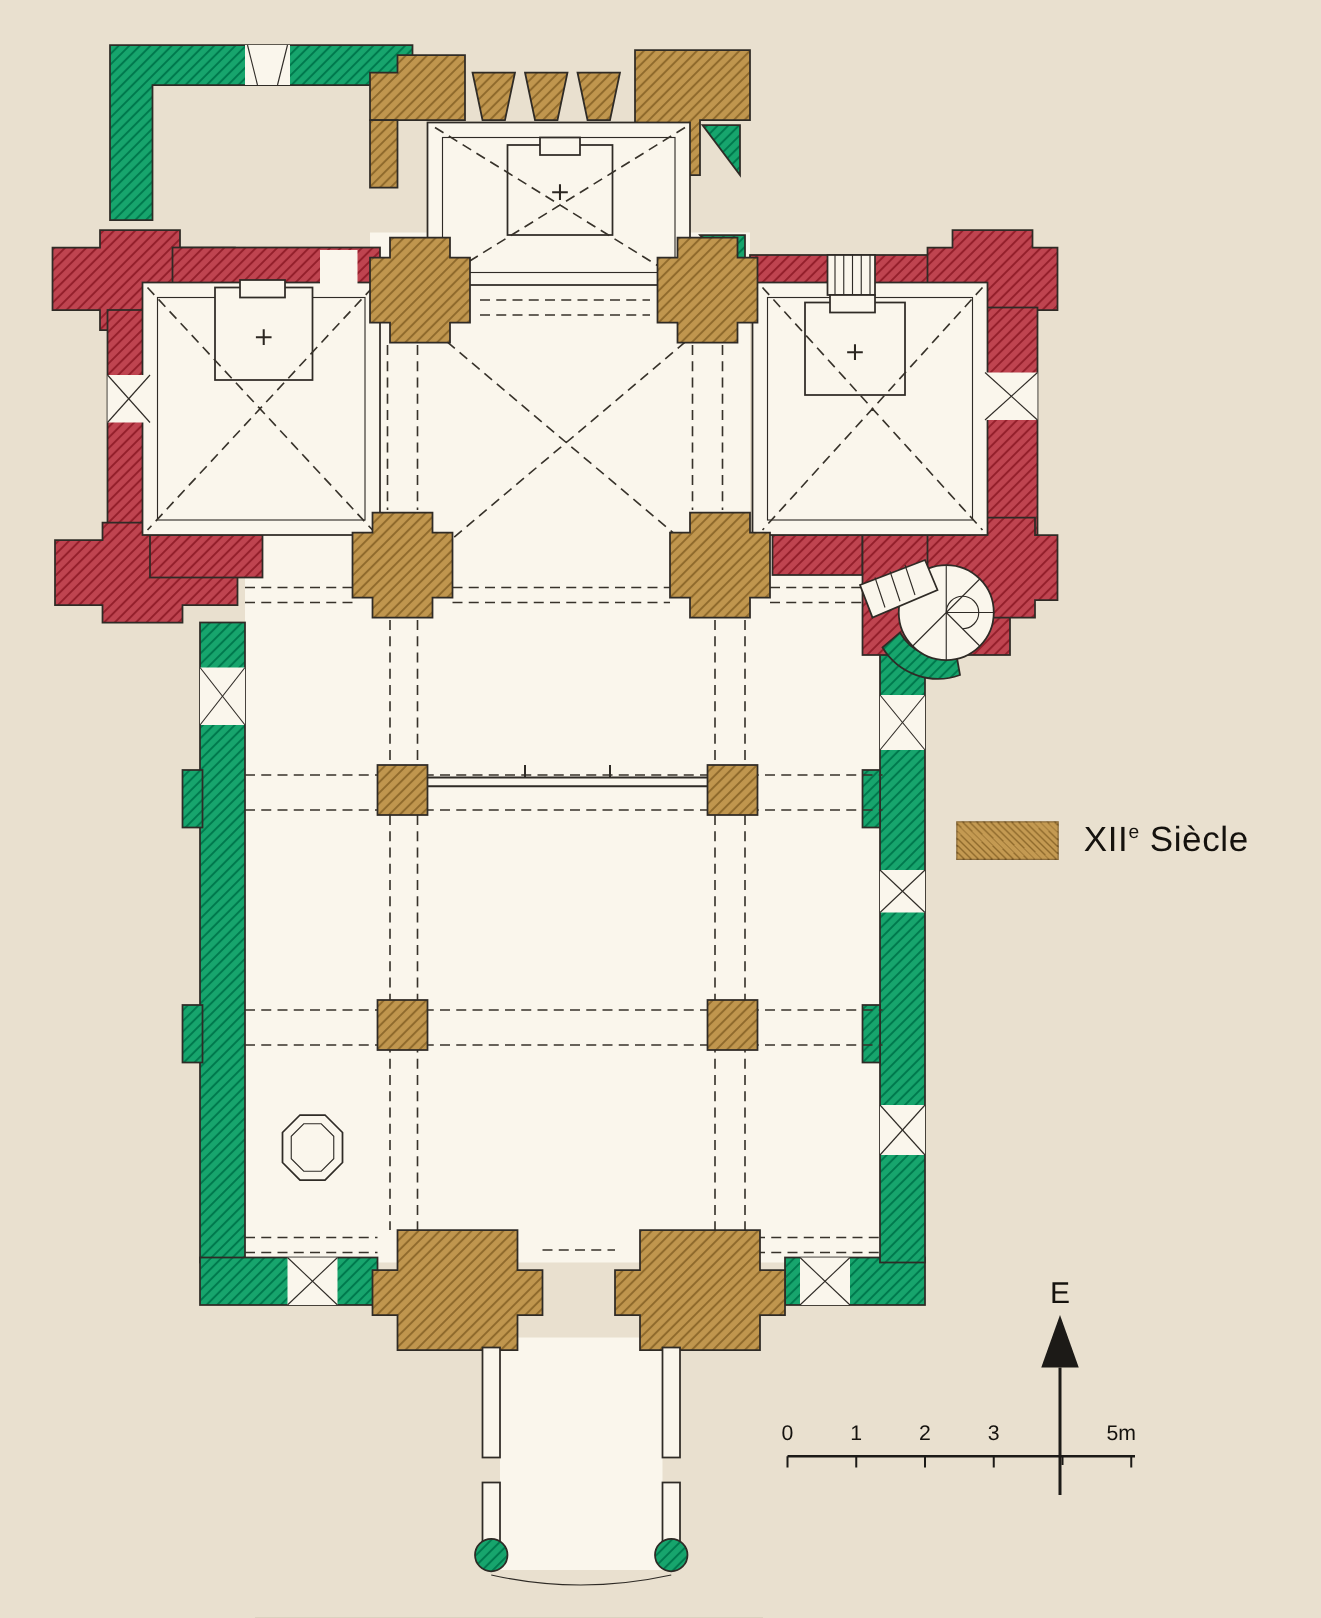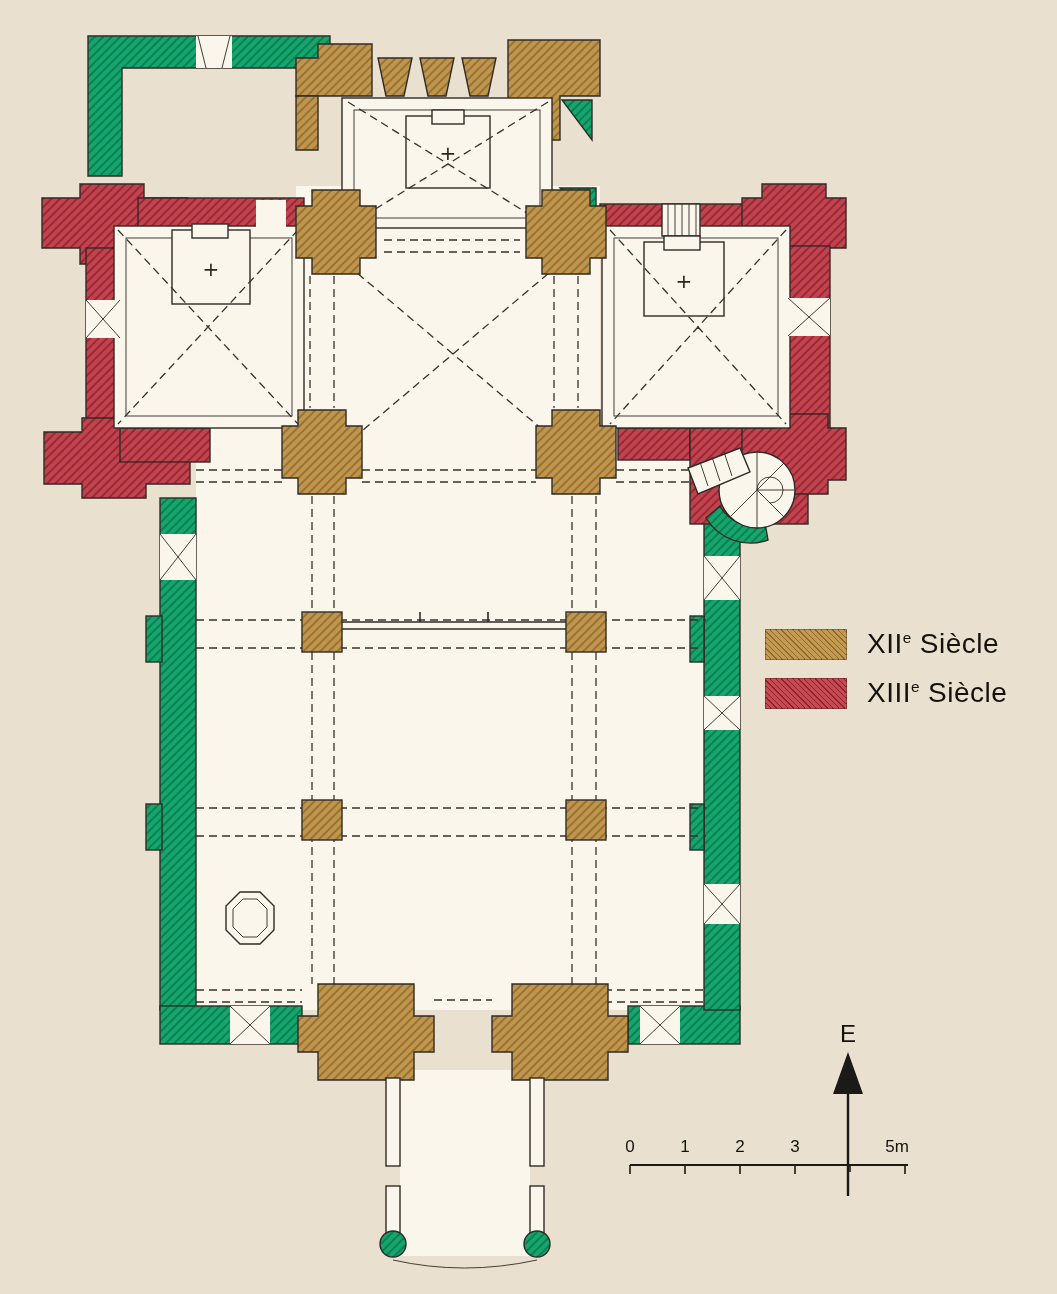--- a/index.html
+++ b/index.html
@@ -1,20 +1,20 @@
 <!DOCTYPE html>
 <html><head>
 <meta charset="utf-8">
 <style>
   html,body{margin:0;padding:0;background:#cfc6b4;}
   .stage{position:relative;width:1057px;height:1294px;background:#e9e0cf;overflow:hidden;
          font-family:"Liberation Sans",sans-serif;}
   svg.plan{position:absolute;left:0;top:0;}
   
-  .legend{position:absolute;left:765px;top:628px;display:flex;flex-direction:column;gap:17px;text-align:center;}
+  .legend{position:absolute;left:765px;top:656px;display:flex;flex-direction:column;gap:17px;text-align:center;}
   .lg-row{display:flex;align-items:center;}
   .sw{width:82px;height:31px;border:1px solid rgba(40,30,20,.35);box-sizing:border-box;}
   .sw-brown{background:repeating-linear-gradient(45deg,#c49a52 0 3px,#8f6a2c 3px 4px);}
   .sw-red{background:repeating-linear-gradient(45deg,#c44a54 0 3px,#941f2b 3px 4px);}
   .sw-green{background:repeating-linear-gradient(45deg,#1aa771 0 3px,#007a4e 3px 4px);}
   .lg-label{margin-left:20px;font-size:28px;color:#15120e;letter-spacing:.5px;}
   .lg-label sup{font-size:.55em;}
   .lg-label .w{margin-left:8px;}
   
   .ln{stroke:#2f2b26;stroke-width:1.4;}
@@ -222,19 +222,15 @@
     <text class="scaletxt" x="795" y="1152">3</text>
     <text class="scaletxt" x="897" y="1152">5m</text>
   </g>
 </svg>
 
 <div class="legend">
   <div class="lg-row">
     <div class="sw sw-brown"></div>
     <div class="lg-label"><span>XII</span><sup>e</sup><span class="w">Siècle</span></div>
   </div>
-  <div class="lg-row">
-    <div class="sw sw-red"></div>
-    <div class="lg-label"><span>XIII</span><sup>e</sup><span class="w">Siècle</span></div>
-  </div>
 </div>
 
 </div>
 
 </body></html>

